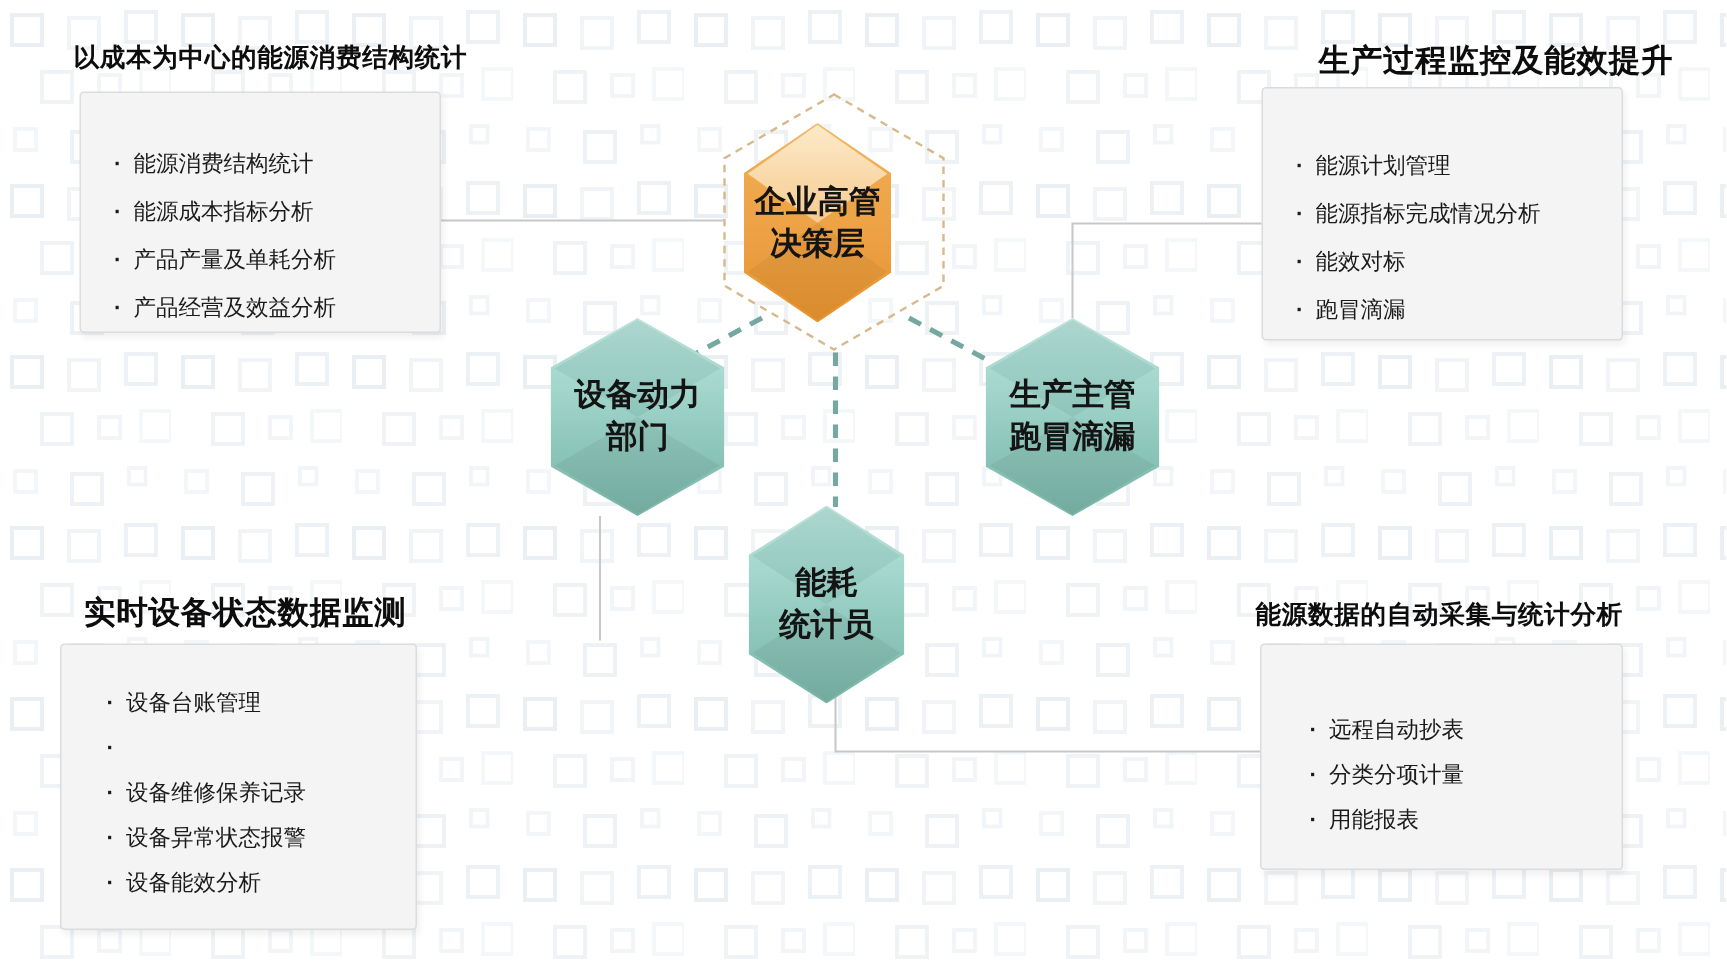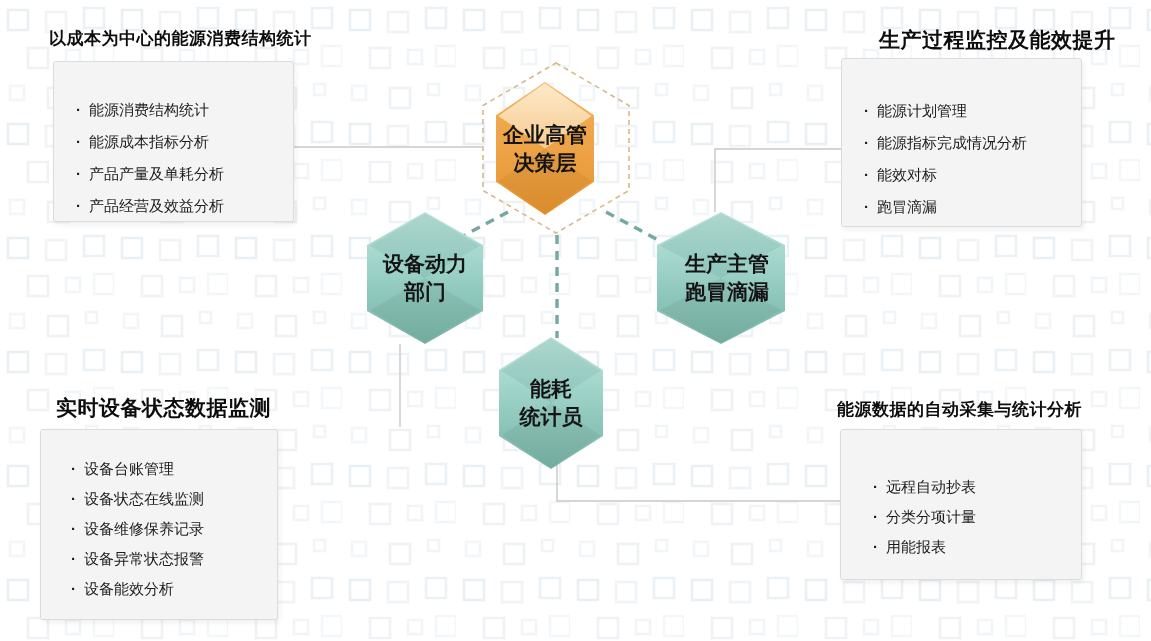--- a/index.html
+++ b/index.html
@@ -44,21 +44,21 @@
     content:"";position:absolute;inset:0;z-index:1;
     clip-path:polygon(50% 50%,97.5% 74.5%,50% 99%,2.5% 74.5%);
     background:rgba(0,0,0,0.05);
   }
   .hex.orange{background:linear-gradient(180deg,#f2bc6e 0%,#efa84c 28%,#eca043 60%,#e7942e 100%);}
   .hex.orange::before{background:linear-gradient(180deg,rgba(255,245,224,0.8),rgba(255,233,196,0.22));}
   .hex.teal{background:linear-gradient(180deg,#bde3db 0%,#a3d6cc 35%,#8dc6ba 65%,#79b4a7 100%);}
   .hex.teal::before{background:rgba(70,135,125,0.13);}
   #hex-center{left:496px;top:82px;width:98px;height:133px;}
   #hex-left{left:324px;top:212px;width:116px;height:132px;margin-left:43px;}
-  #hex-right{left:657px;top:212px;width:116px;height:132px;padding-left:12px;}
+  #hex-right{left:657px;top:212px;width:116px;height:132px;}
   #hex-bottom{left:499px;top:337px;width:104px;height:132px;}
 </style>
 </head>
 <body>
 
 <div id="canvas">
 
   <svg class="layer" width="1151" height="641" aria-hidden="true">
     <defs>
       <pattern id="sqp" width="114" height="114" patternUnits="userSpaceOnUse">
@@ -139,21 +139,20 @@
       </div>
   </div>
 
   <div class="panel" id="panel-bl">
     <div class="item">
         <span class="bullet">·</span>
         <span>设备台账管理</span>
       </div>
     <div class="item">
         <span class="bullet">·</span>
-        <span>设备状态在线监测</span>
       </div>
     <div class="item">
         <span class="bullet">·</span>
         <span>设备维修保养记录</span>
       </div>
     <div class="item">
         <span class="bullet">·</span>
         <span>设备异常状态报警</span>
       </div>
     <div class="item">

